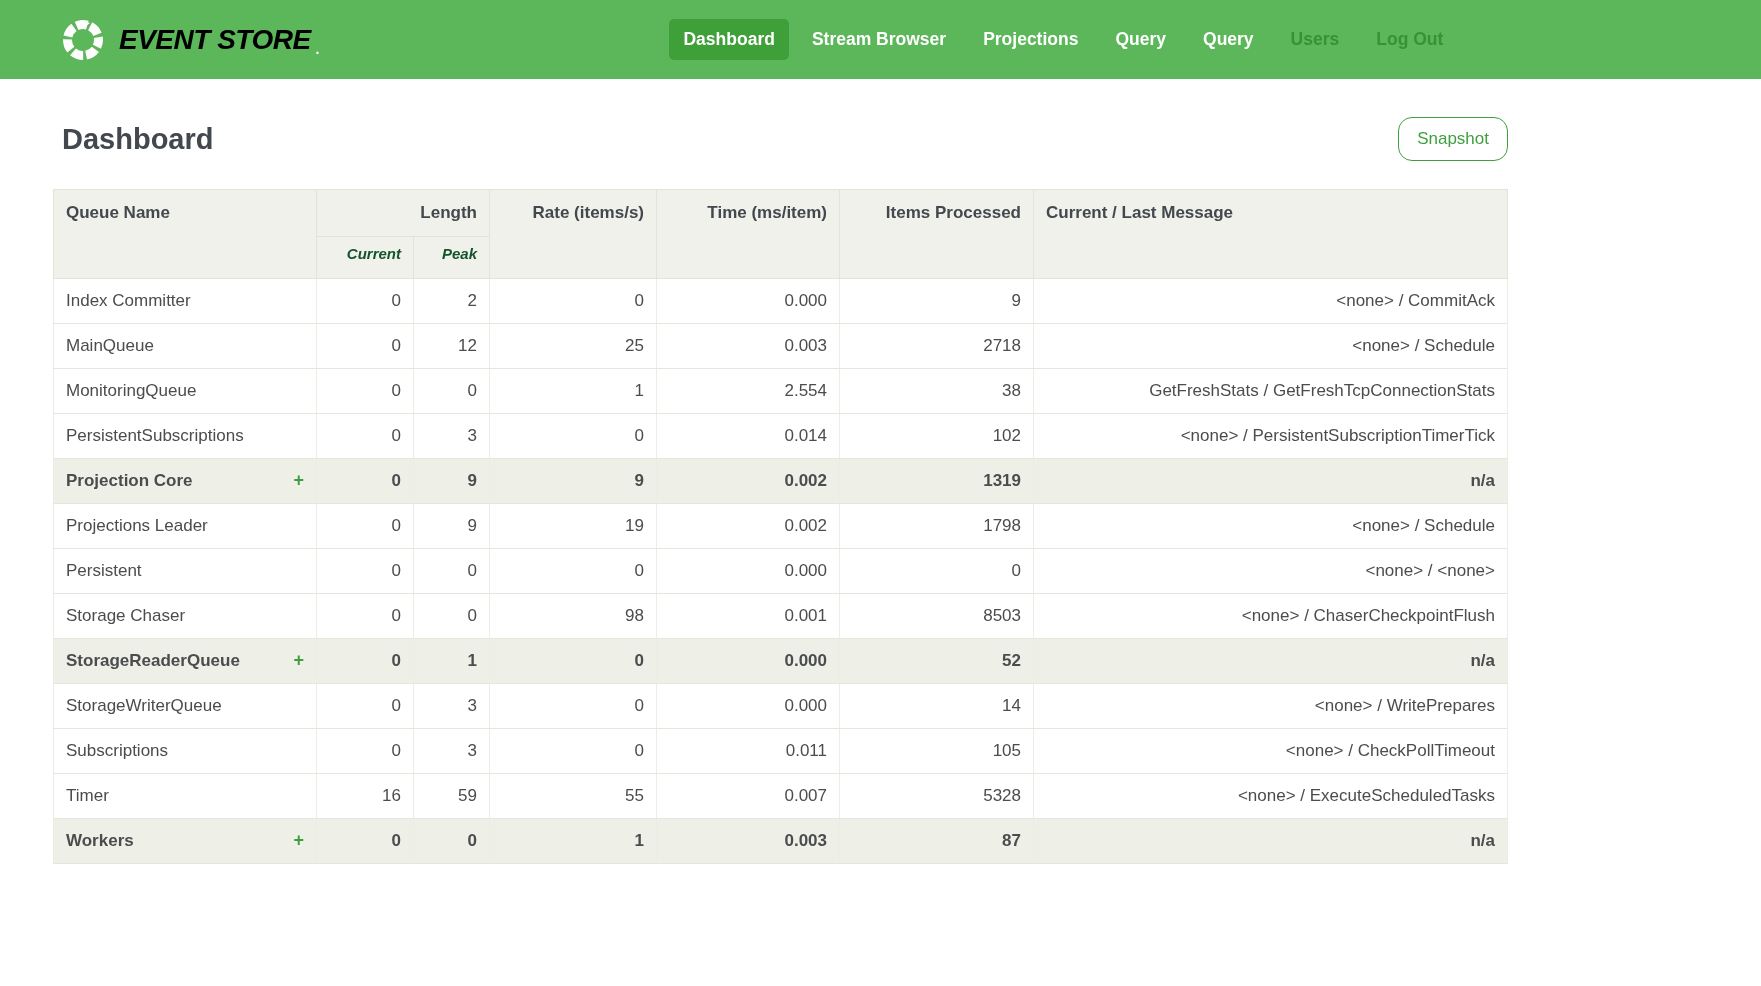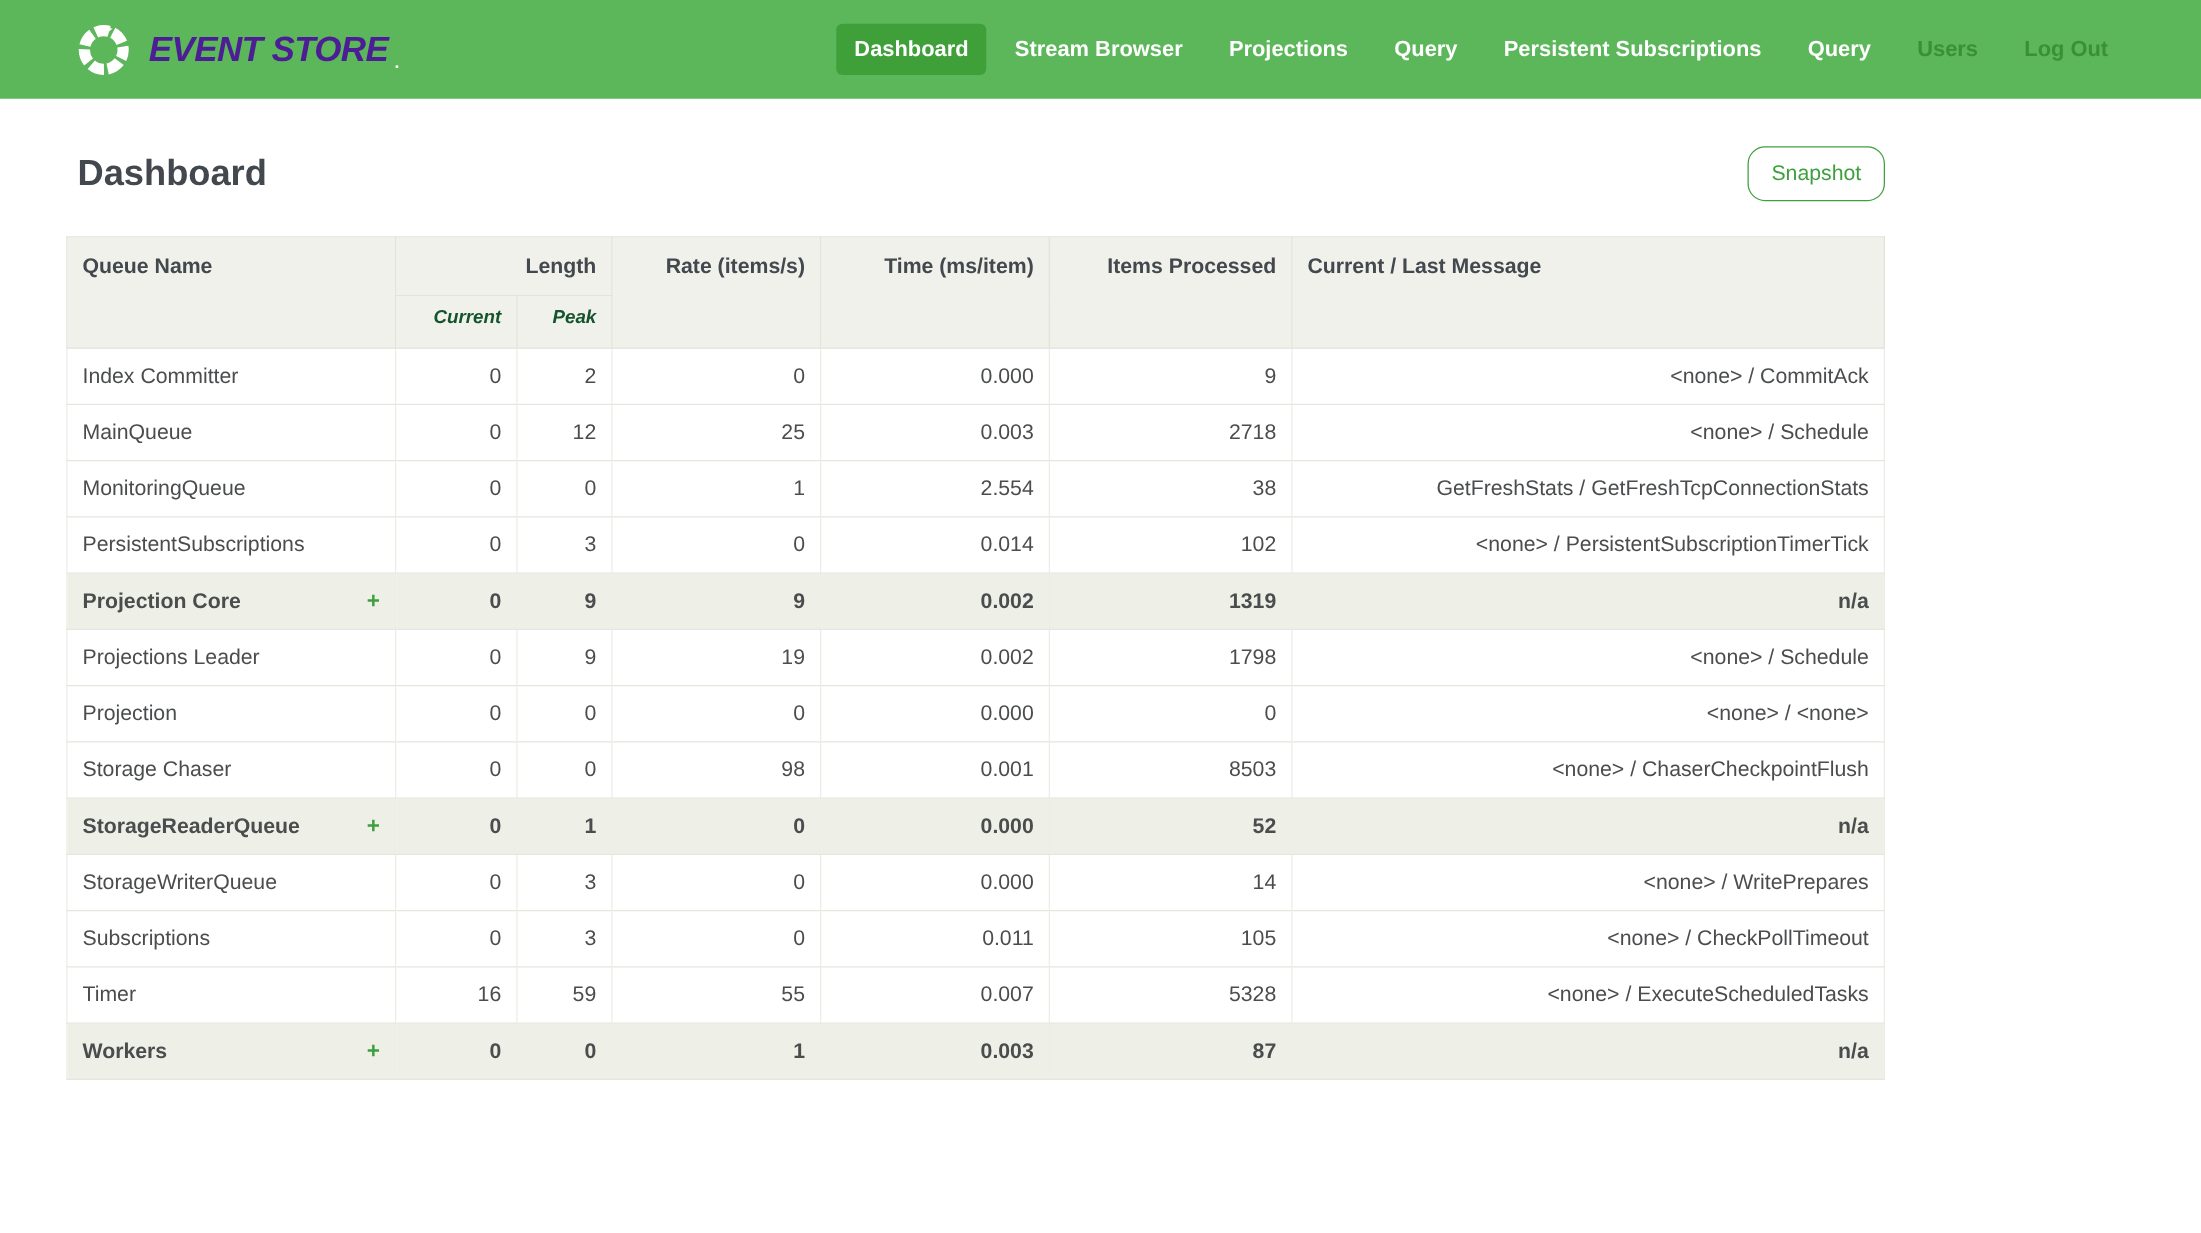--- a/index.html
+++ b/index.html
@@ -20,21 +20,21 @@
     width:1761px;height:986px;overflow:hidden;background:#fff;
     font-family:"Liberation Sans",sans-serif;color:var(--text-body);
   }
   
   .navbar{
     height:79px;background:var(--brand-green);
     display:flex;align-items:center;padding-left:60px;
   }
   .logo{display:flex;align-items:center;gap:13px;cursor:pointer;}
   .logo-text{
-    color:#4c1d95;font-size:28px;font-weight:bold;font-style:italic;
+    color:#000000;font-size:28px;font-weight:bold;font-style:italic;
     letter-spacing:-0.5px;white-space:nowrap;
   }
   .logo-mark{color:#fff;font-size:14px;font-weight:bold;align-self:flex-end;margin:0 0 6px -8px;}
   .main-nav{display:flex;align-items:center;gap:9px;margin-left:350px;}
   .nav-item{
     color:#fff;font-weight:bold;font-size:17.5px;line-height:1;
     padding:12px 14px;border-radius:5px;cursor:pointer;white-space:nowrap;
     text-decoration:none;
   }
   .nav-item.active{background:var(--brand-green-dark);}
@@ -83,21 +83,20 @@
       </svg>
     </span>
     <span class="logo-text">EVENT STORE</span>
     <span class="logo-mark">.</span>
   </div>
   <nav class="main-nav">
       <a class="nav-item active">Dashboard</a>
       <a class="nav-item">Stream Browser</a>
       <a class="nav-item">Projections</a>
       <a class="nav-item">Query</a>
-      <a class="nav-item">Persistent Subscriptions</a>
       <a class="nav-item">Query</a>
       <a class="nav-item muted">Users</a>
       <a class="nav-item muted">Log Out</a>
     </nav>
 </header>
 
 <main class="content">
   <div class="page-header">
     <h1 class="page-title">Dashboard</h1>
     <button class="snapshot-btn">Snapshot</button>
@@ -176,21 +175,21 @@
         <tr>
           <td class="col-name"><span>Projections Leader</span></td>
           <td>0</td>
           <td>9</td>
           <td>19</td>
           <td>0.002</td>
           <td>1798</td>
           <td>&lt;none&gt; / Schedule</td>
         </tr>
         <tr>
-          <td class="col-name"><span>Projection</span></td>
+          <td class="col-name"><span>Persistent</span></td>
           <td>0</td>
           <td>0</td>
           <td>0</td>
           <td>0.000</td>
           <td>0</td>
           <td>&lt;none&gt; / &lt;none&gt;</td>
         </tr>
         <tr>
           <td class="col-name"><span>Storage Chaser</span></td>
           <td>0</td>

